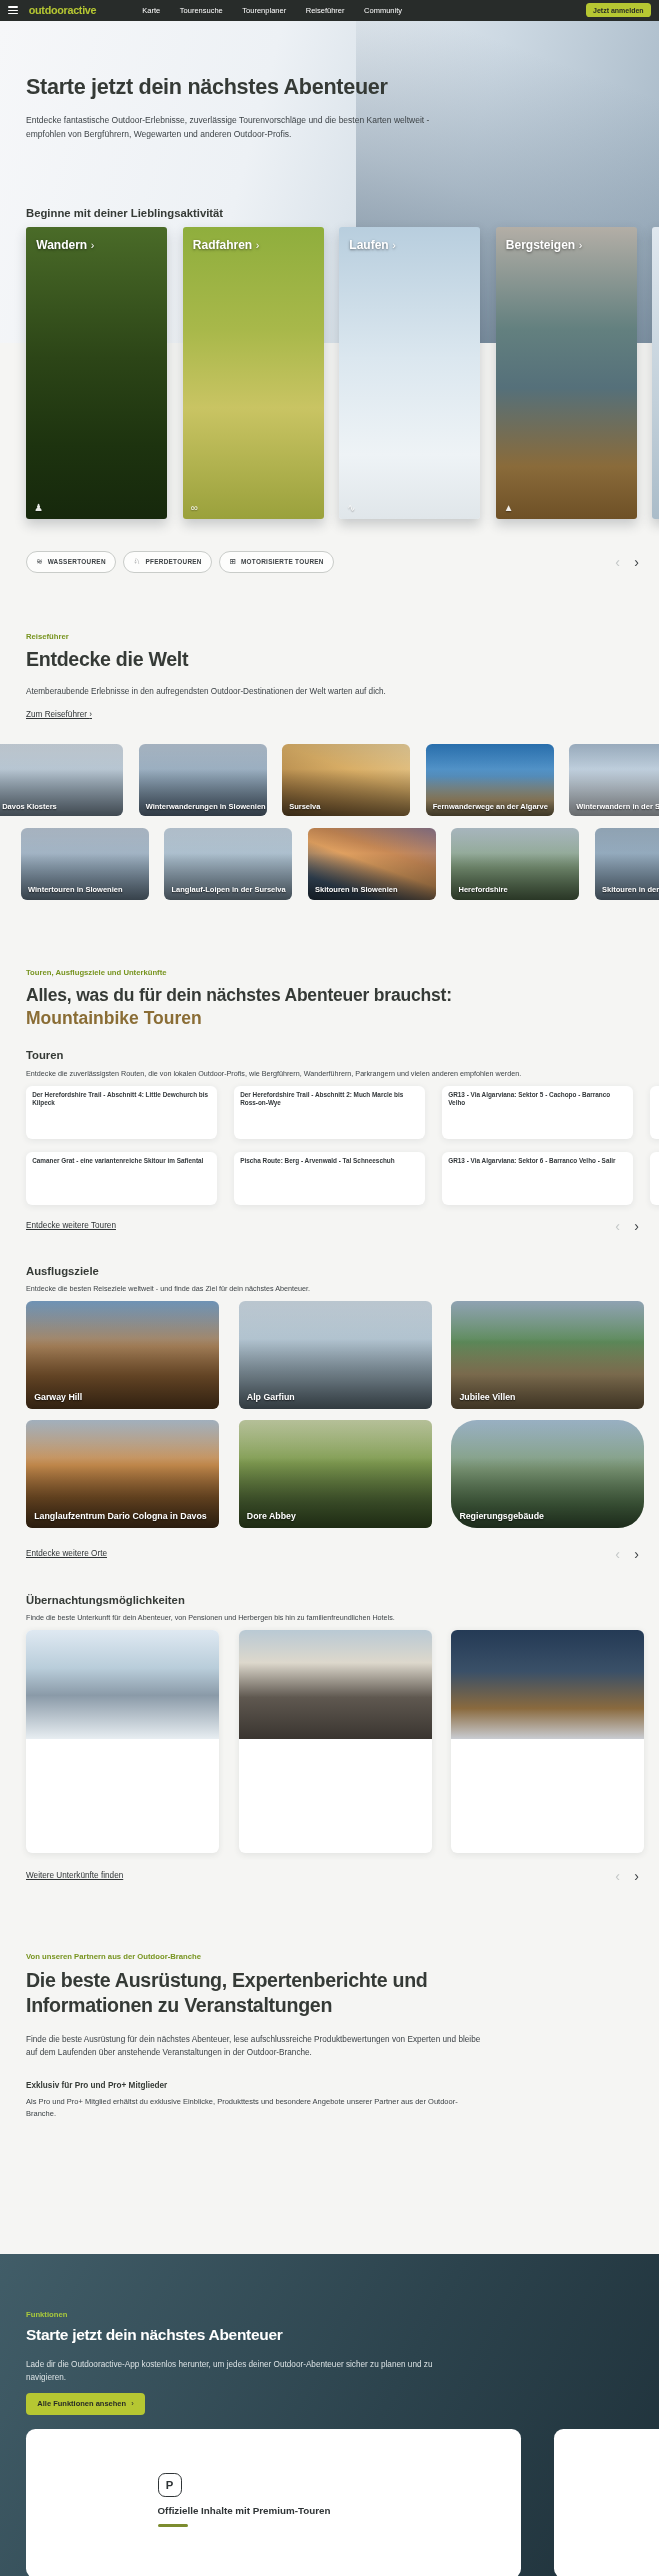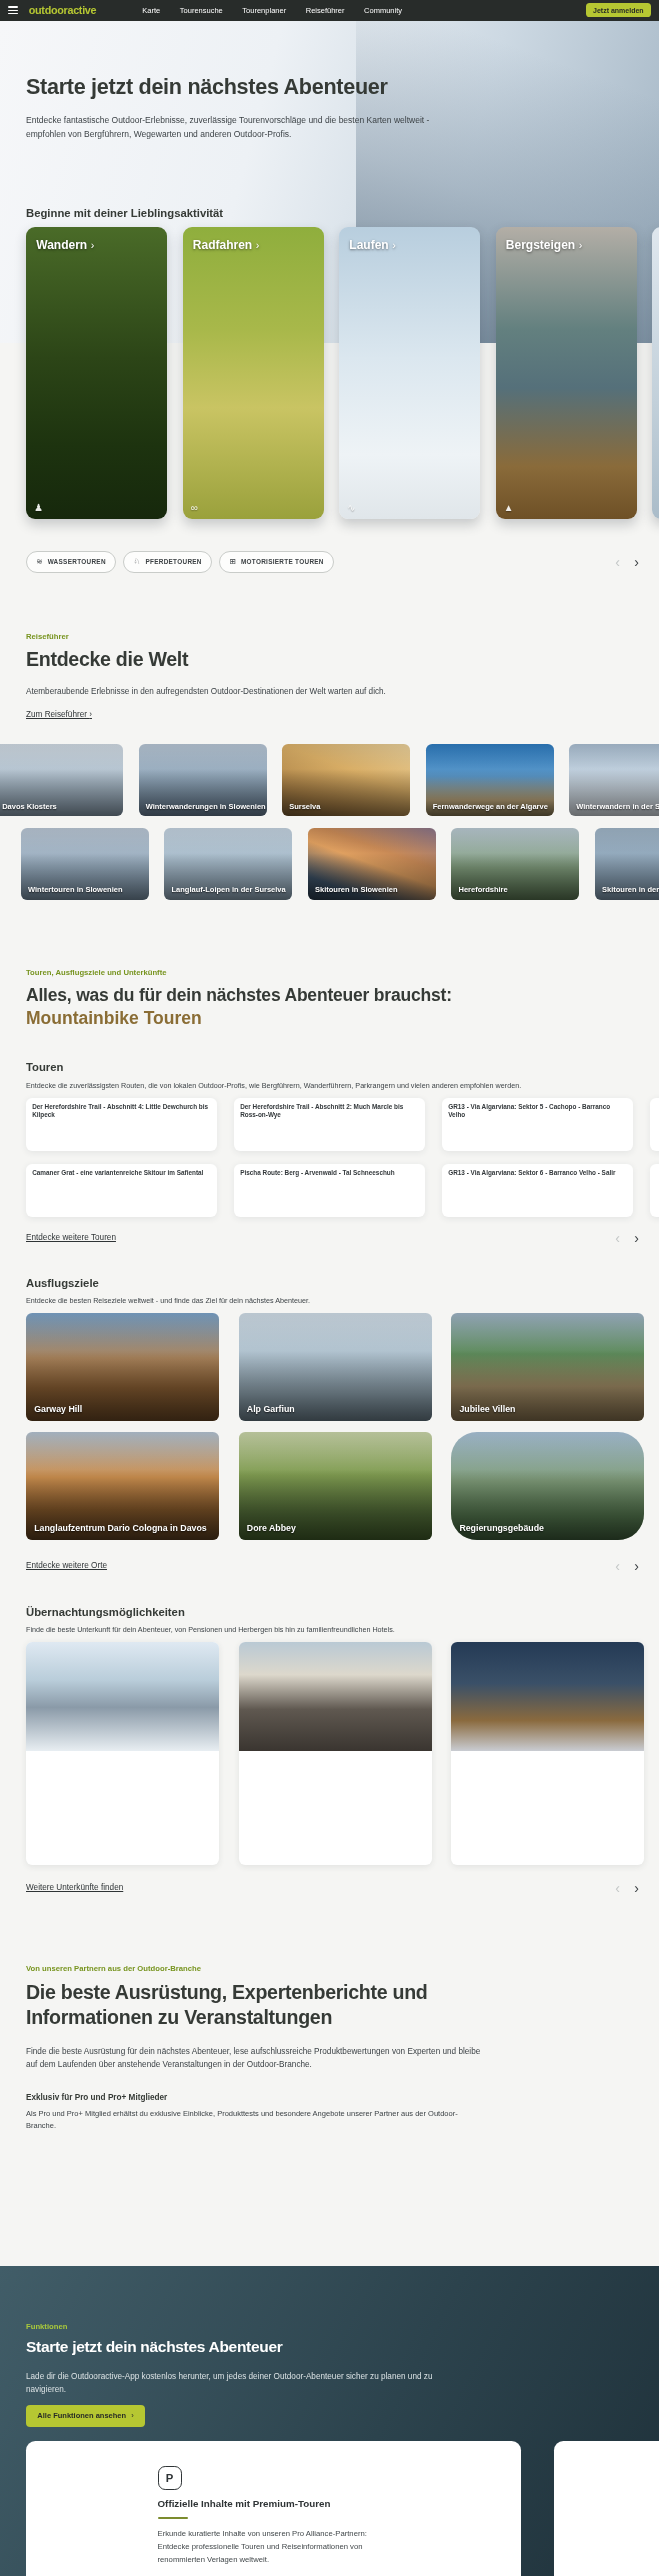--- a/index.html
+++ b/index.html
@@ -19,21 +19,21 @@
   .nav{display:flex;gap:19.6px;margin-left:46px}
   .nav span{color:#fff;font-size:7.5px;cursor:pointer}
   .signup{margin-left:auto;background:#b6c732;color:#272b26;font-weight:bold;font-size:7px;padding:3.6px 7.2px;border-radius:3.6px;cursor:pointer}
 
   
   .hero-text{padding-top:53px}
   .hero-text h1{font-size:21.6px;font-weight:bold;letter-spacing:-0.3px;color:#353a36}
   .hero-text p{margin-top:13.4px;font-size:8.5px;line-height:1.65;color:#3d4347;max-width:428px}
   .act-title{margin-top:66px;font-size:11.3px;font-weight:bold}
   .acts{display:flex;gap:15.5px;margin-top:8.2px;width:824px}
-  .act{width:141px;height:292px;border-radius:9px;position:relative;flex:none;box-shadow:0 5.2px 11.3px rgba(40,50,60,.22);cursor:pointer}
+  .act{width:141px;height:292px;border-radius:3px;position:relative;flex:none;box-shadow:0 5.2px 11.3px rgba(40,50,60,.22);cursor:pointer}
   .act-label{position:absolute;top:10.3px;left:10.3px;color:#fff;font-size:12px;font-weight:bold;text-shadow:0 0.5px 2.6px rgba(0,0,0,.5)}
   .act-label .chev{font-weight:normal;margin-left:3.6px;font-size:10.8px}
   .act-ic{position:absolute;left:8.2px;bottom:6.2px;color:#fff;font-size:9.8px;opacity:.9;text-shadow:0 0.5px 1.5px rgba(0,0,0,.4)}
   .pills{display:flex;gap:7.2px;margin-top:32px;align-items:center}
   .pill{display:flex;align-items:center;gap:4.6px;border:0.5px solid #c9ccc9;background:#fdfdfc;border-radius:11.3px;padding:5.2px 9.3px;font-size:6.4px;font-weight:bold;letter-spacing:0.3px;color:#3c4144;text-transform:uppercase;cursor:pointer}
   .pill .ic{font-size:7.7px;font-weight:normal}
   .arrows{display:flex;gap:14.4px;font-size:14px;line-height:1;margin-left:auto}
   .arrows span{cursor:pointer}
   .arrows .prev{color:#c3c7c7}
   .arrows .next{color:#3c4144}
@@ -48,21 +48,21 @@
   .r1{margin-top:25px;margin-left:-31px}
   .r2{margin-top:11.3px;margin-left:-5.2px}
   .dcard{width:128px;height:72px;border-radius:6.2px;position:relative;flex:none;overflow:hidden;color:#fff;cursor:pointer}
   .shade{position:absolute;inset:0;background:linear-gradient(180deg,rgba(0,0,0,.1),rgba(0,0,0,0) 35%,rgba(0,0,0,.55) 100%)}
   .dtitle{position:absolute;left:7.2px;bottom:5.7px;font-size:7.5px;font-weight:bold;text-shadow:0 0.5px 1.5px rgba(0,0,0,.65);white-space:nowrap}
 
   
   .adv{margin-top:68px}
   .adv-h{font-size:17.5px;font-weight:bold;letter-spacing:-0.2px;margin-top:7.2px;line-height:1.3}
   .adv-hl{font-size:17.5px;font-weight:bold;line-height:1.3}
-  .h3{font-size:11.3px;font-weight:bold;margin-top:32px}
+  .h3{font-size:11.3px;font-weight:bold;margin-top:20px}
   .p14{margin-top:7.2px;font-size:7.2px;color:#3d4347}
   .tgrid{display:grid;grid-template-columns:repeat(4,191px);gap:13.4px 17px;margin-top:8.2px;width:876px}
   .tcard{background:#fff;border-radius:6.2px;box-shadow:0 1.5px 6.2px rgba(40,50,60,.08);padding:5.2px 6.2px;height:53px;cursor:pointer}
   .trow{display:flex;gap:5.2px}
   .tinfo{min-width:0}
   .ttitle{font-size:6.4px;font-weight:bold;color:#33383b;line-height:1.3}
   .linkrow{display:flex;align-items:center;margin-top:13.4px}
   .linkrow .link-u{margin-top:0}
 
   
@@ -459,21 +459,20 @@
       <div class="h2">Starte jetzt dein nächstes Abenteuer</div>
       <p class="sub">Lade dir die Outdooractive-App kostenlos herunter, um jedes deiner Outdoor-Abenteuer sicher zu planen und zu navigieren.</p>
       <div class="btn-green"><span>Alle Funktionen ansehen</span><span class="chev">›</span></div>
       <div class="appcards">
 
           <div class="appcard">
             <div class="inner">
               <div class="appic">P</div>
               <h4>Offizielle Inhalte mit Premium-Touren</h4>
               <div class="appbar"></div>
-              <p>Erkunde kuratierte Inhalte von unseren Pro Alliance-Partnern: Entdecke professionelle Touren und Reiseinformationen von renommierten Verlagen weltweit.</p>
             </div>
           </div>
 
           <div class="appcard">
             
           </div>
         </div>
       
     </div>
   </section>

